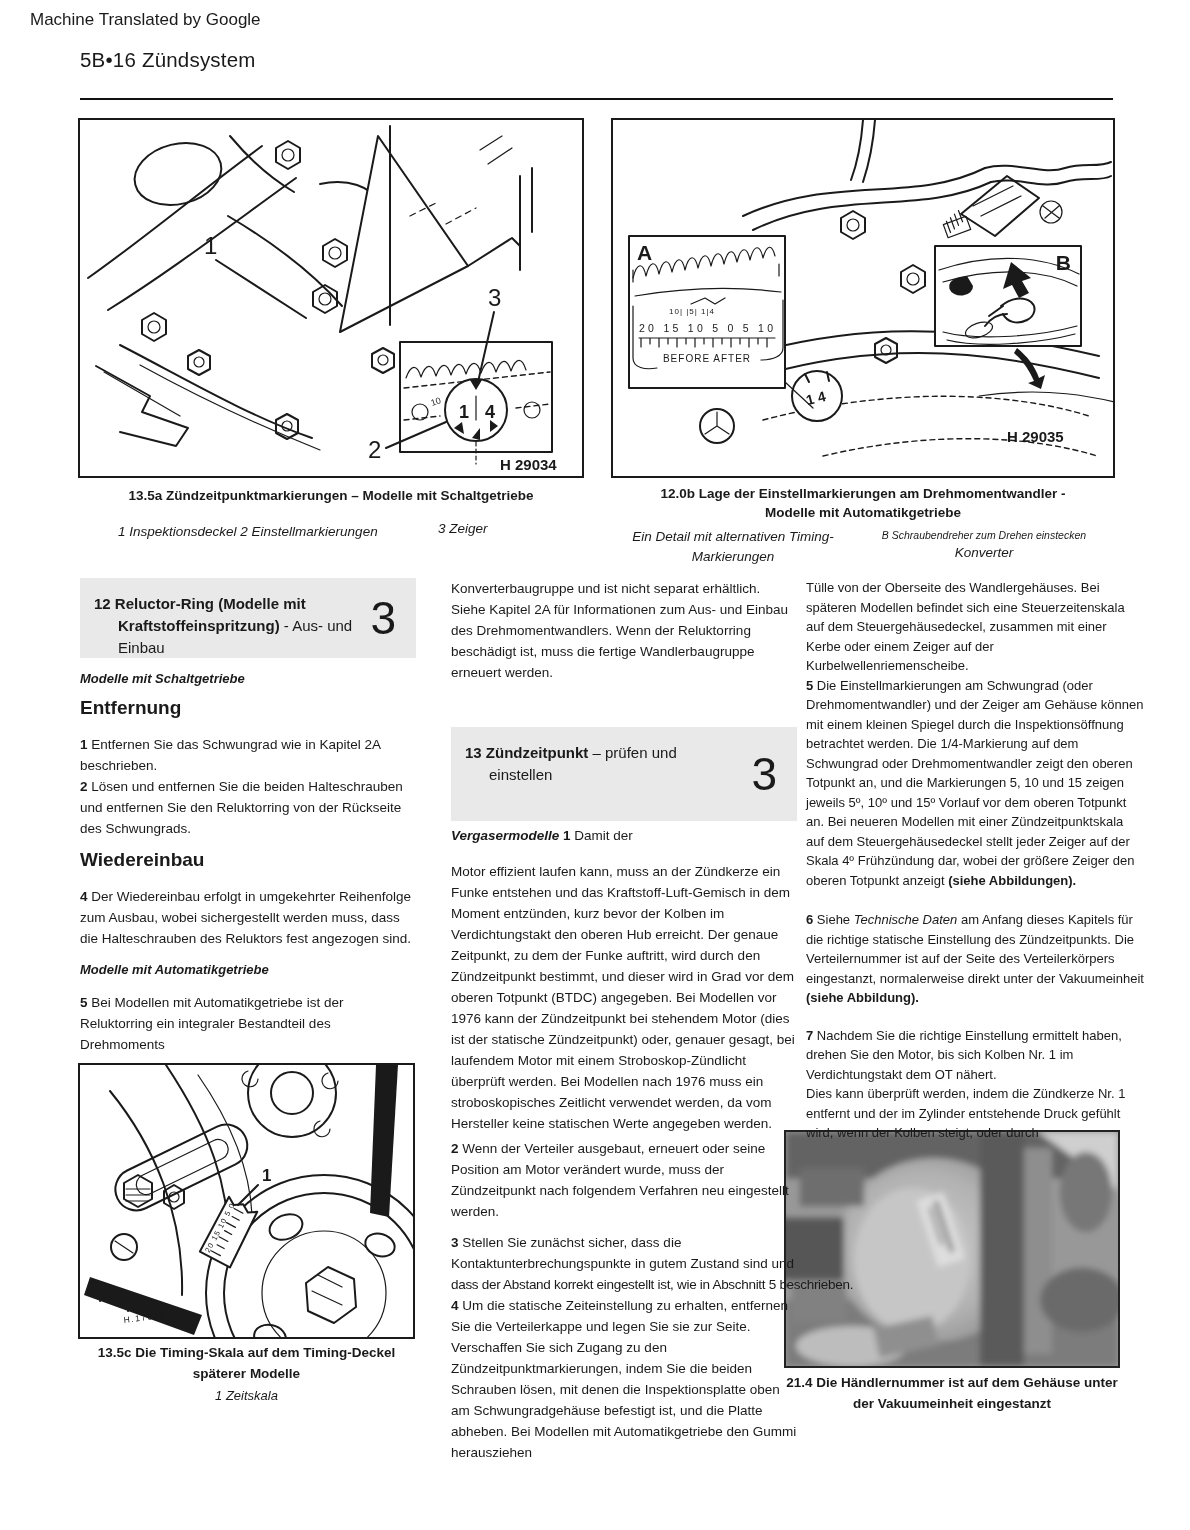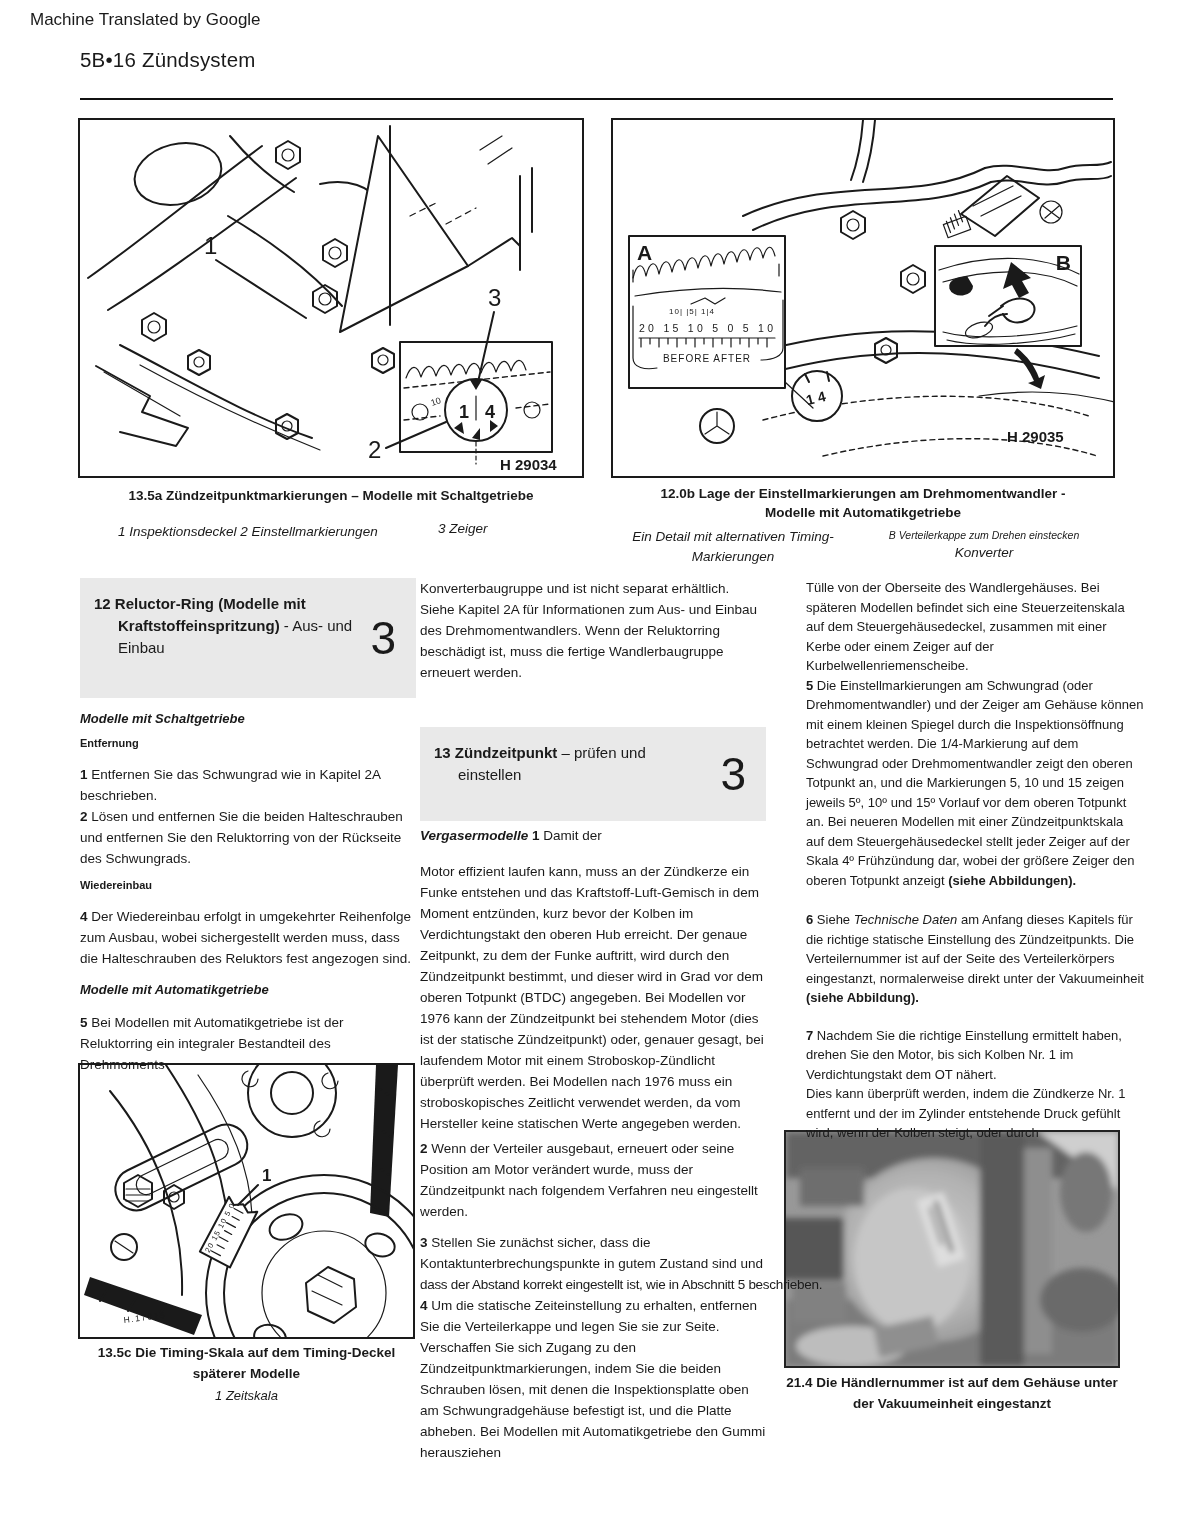--- a/index.html
+++ b/index.html
@@ -37,33 +37,33 @@
   .key { font-style:italic; font-size:13.5px; }
   .key-a1 { left:118px; top:524px; }
   .key-a2 { left:438px; top:521px; }
   .key-b1 { left:628px; top:527px; width:210px; text-align:center; line-height:20px; }
   .key-b2a { left:858px; top:529px; width:252px; text-align:center; font-size:10.5px; }
   .key-b2b { left:858px; top:545px; width:252px; text-align:center; }
   .key-c { left:78px; top:1388px; width:337px; text-align:center; font-size:13px; }
 
   .col { position:absolute; top:578px; }
   .col-left  { left:80px;  width:336px; z-index:2; }
-  .col-mid   { left:420px; width:346px; z-index:3; }
+  .col-mid   { left:451px; width:346px; z-index:3; }
   .col-right { left:782px; width:338px; z-index:2;margin-left:24px; }
 
   .bt { font-size:13.5px; line-height:21px; margin:0; }
   .col-right .bt { font-size:13px; line-height:19.5px; }
   .small { font-size:11.5px; line-height:19px; }
   .secbox { background:#e9e9e9; position:relative; box-sizing:border-box; padding:15px 14px 12px 14px; }
-  .secbox-12 { height:120px; }
+  .secbox-12 { height:80px; }
   .secbox-13 { height:94px; margin-top:44px; }
   .sectitle { font-size:15px; line-height:22px; width:238px; padding-left:24px; text-indent:-24px; }
   .badge { position:absolute; right:20px; top:50%; transform:translateY(-50%); font-size:46px; line-height:1; color:#1a1a1a; }
   .h-it { font-style:italic; font-weight:bold; font-size:13px; margin:13px 0 0 0; }
-  .h-sub { font-weight:bold; font-size:11px; margin:11px 0 0 0; }
+  .h-sub { font-weight:bold; font-size:19px; margin:11px 0 0 0; }
   .mt6 { margin-top:15px; } .mt10 { margin-top:10px; } .mt16 { margin-top:4px; }
   .mt18 { margin-top:18px; } .mt20 { margin-top:20px; } .mt4 { margin-top:4px; }
   .line { display:block; white-space:nowrap; }
   .tight { letter-spacing:-0.3px; }
   .blk { display:block; }
 
   .photo { left:784px; top:1130px; width:336px; height:238px; border:2px solid #222; box-sizing:border-box; z-index:1; background:#9a9a9a; }
   .photo svg { display:block; width:100%; height:100%; }
 </style>
 </head>
@@ -214,21 +214,21 @@
 <div class="abs key key-a2">3 Zeiger</div>
 
 <div class="abs cap cap-b">
   <span class="blk">12.0b Lage der Einstellmarkierungen am Drehmomentwandler -</span>
   <span class="blk">Modelle mit Automatikgetriebe</span>
 </div>
 <div class="abs key key-b1">
   <span class="blk">Ein Detail mit alternativen Timing-</span>
   <span class="blk">Markierungen</span>
 </div>
-<div class="abs key key-b2a">B Verteilerkappe zum Drehen einstecken</div>
+<div class="abs key key-b2a">B Schraubendreher zum Drehen einstecken</div>
 <div class="abs key key-b2b">Konverter</div>
 
 <div class="col col-left">
   <div class="secbox secbox-12">
     <div class="sectitle"><b>12 Reluctor-Ring (Modelle mit Kraftstoffeinspritzung)</b><span> - Aus- und Einbau</span></div>
     <div class="badge">3</div>
   </div>
   <p class="h-it">Modelle mit Schaltgetriebe</p>
   <p class="h-sub">Entfernung</p>
   <p class="bt mt6"><b>1 </b><span>Entfernen Sie das Schwungrad wie in Kapitel 2A beschrieben.</span></p>

